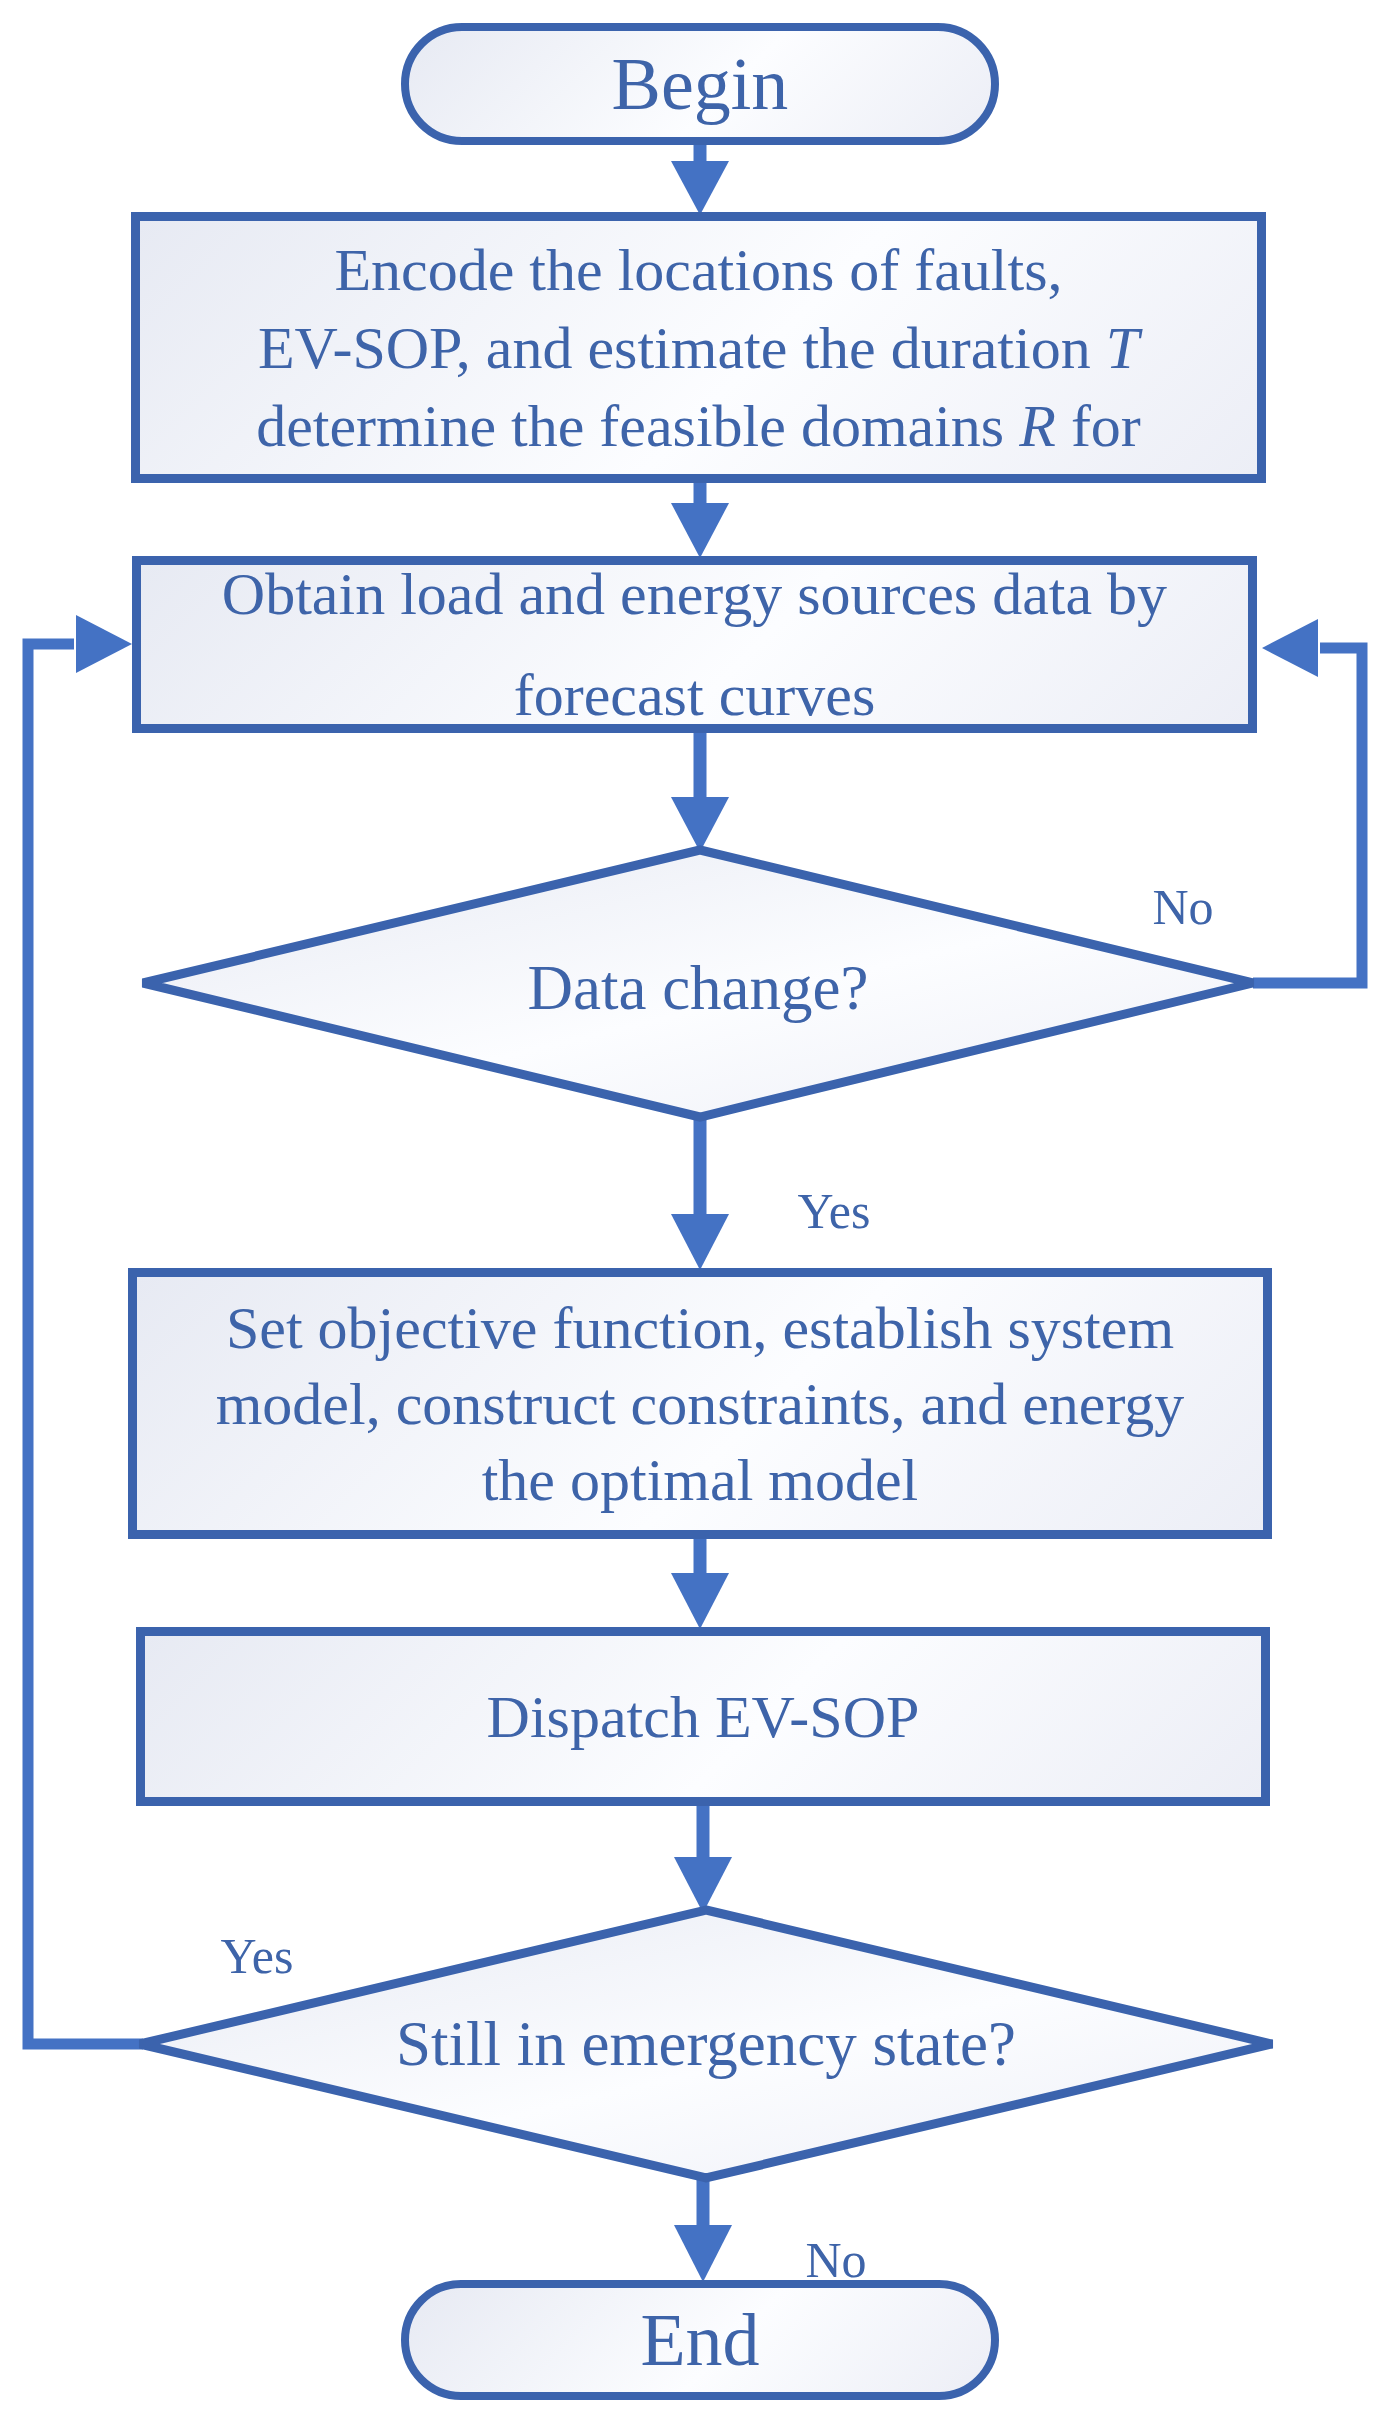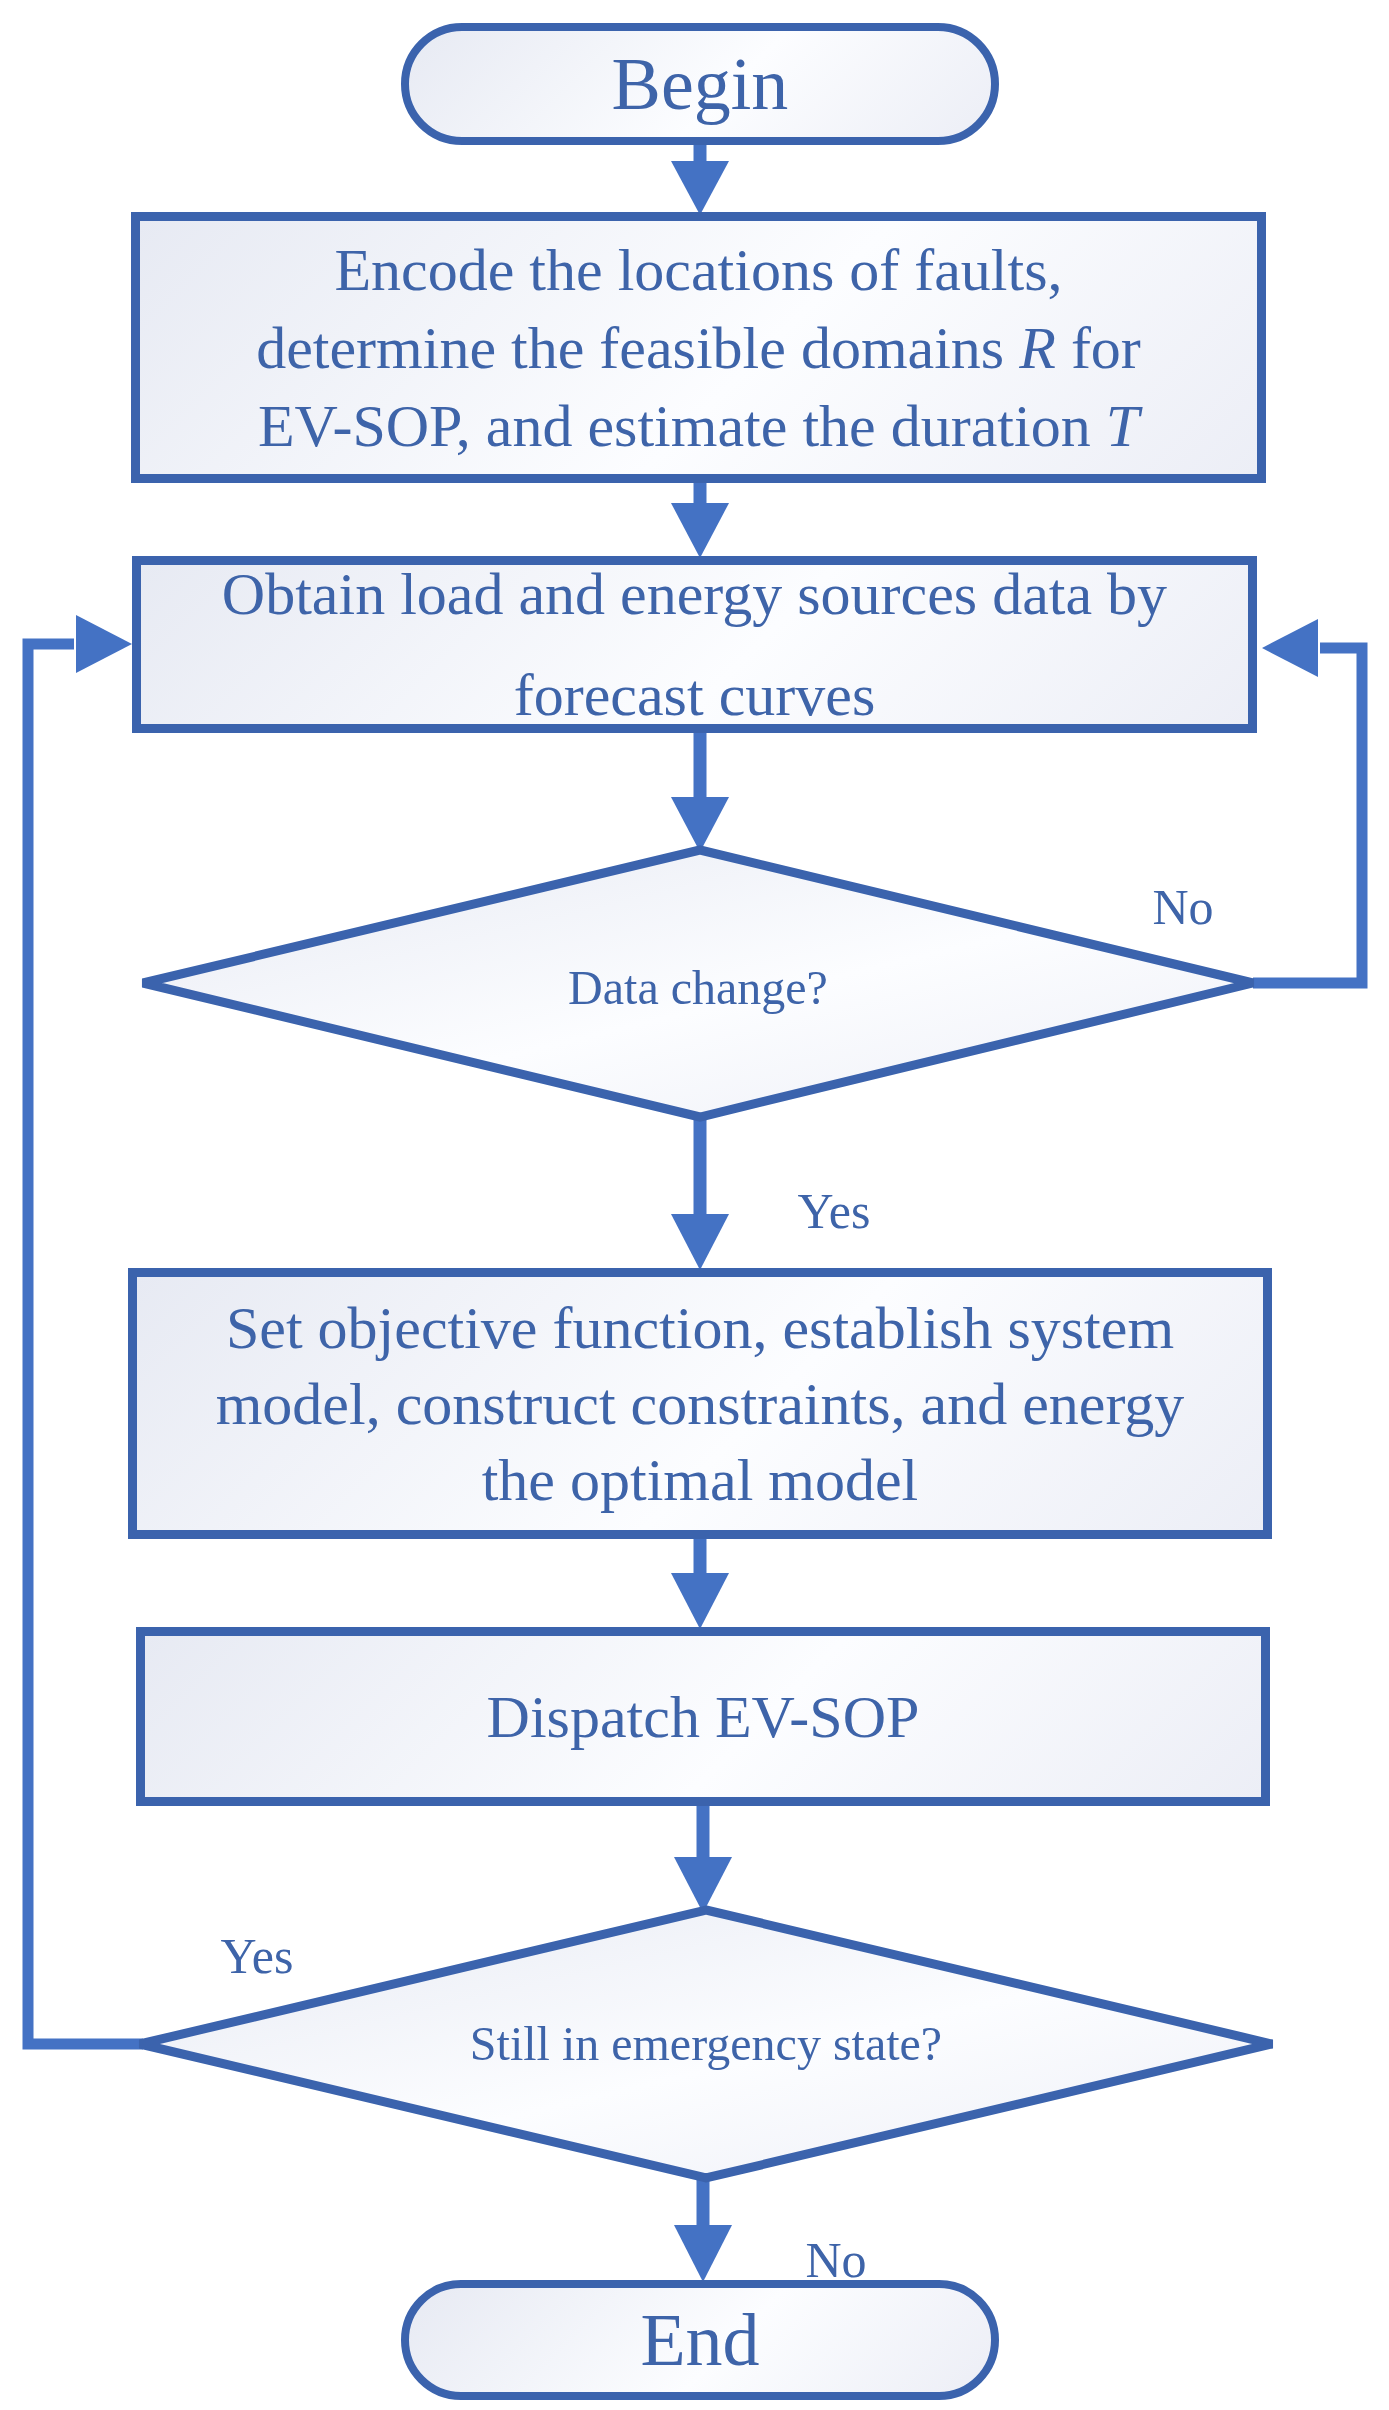--- a/index.html
+++ b/index.html
@@ -12,21 +12,21 @@
     position:absolute;box-sizing:border-box;
     display:flex;flex-direction:column;align-items:center;justify-content:center;
     text-align:center;
     background:linear-gradient(135deg,#e7eaf3 0%,#fcfdff 55%,#eceef6 100%);
     border:9px solid #3B63AD;
     font-size:60px;line-height:78px;
   }
   .stadium{border-radius:70px;border-width:8px;font-size:74px;line-height:80px;}
   .tight{line-height:74px;}
   .mid{line-height:76px;}
-  .dtext{position:absolute;text-align:center;font-size:48px;line-height:64px;}
+  .dtext{position:absolute;text-align:center;font-size:63px;line-height:64px;}
   .elabel{position:absolute;width:200px;text-align:center;font-size:50px;line-height:62px;}
   .var{font-style:italic;}
 </style>
 </head>
 <body>
 
 <div class="canvas">
 
   <svg width="1389" height="2410" viewBox="0 0 1389 2410">
     <defs>
@@ -79,22 +79,22 @@
     <polygon points="700,842 1253,975 700,1109 143,975" fill="url(#shapeFill)" stroke="#3B63AD" stroke-width="9"></polygon>
     <polygon points="706,1902 1272,2036 706,2170 140,2036" fill="url(#shapeFill)" stroke="#3B63AD" stroke-width="9"></polygon>
   </svg>
 
   <div class="node stadium" style="left:401px;top:15px;width:598px;height:122px;">
     <span>Begin</span>
   </div>
 
   <div class="node" style="left:131px;top:204px;width:1135px;height:271px;">
     <div><span>Encode the locations of faults,</span></div>
+    <div><span>EV-SOP, and estimate the duration </span><span class="var">T</span></div>
     <div><span>determine the feasible domains </span><span class="var">R</span><span> for</span></div>
-    <div><span>EV-SOP, and estimate the duration </span><span class="var">T</span></div>
   </div>
 
   <div class="node tight" style="left:132px;top:548px;width:1125px;height:177px;gap:27px;">
     <div>Obtain load and energy sources data by</div>
     <div>forecast curves</div>
   </div>
 
   <div class="dtext" style="left:143px;top:948px;width:1110px;">Data change?</div>
 
   <div class="node mid" style="left:128px;top:1260px;width:1144px;height:271px;">

